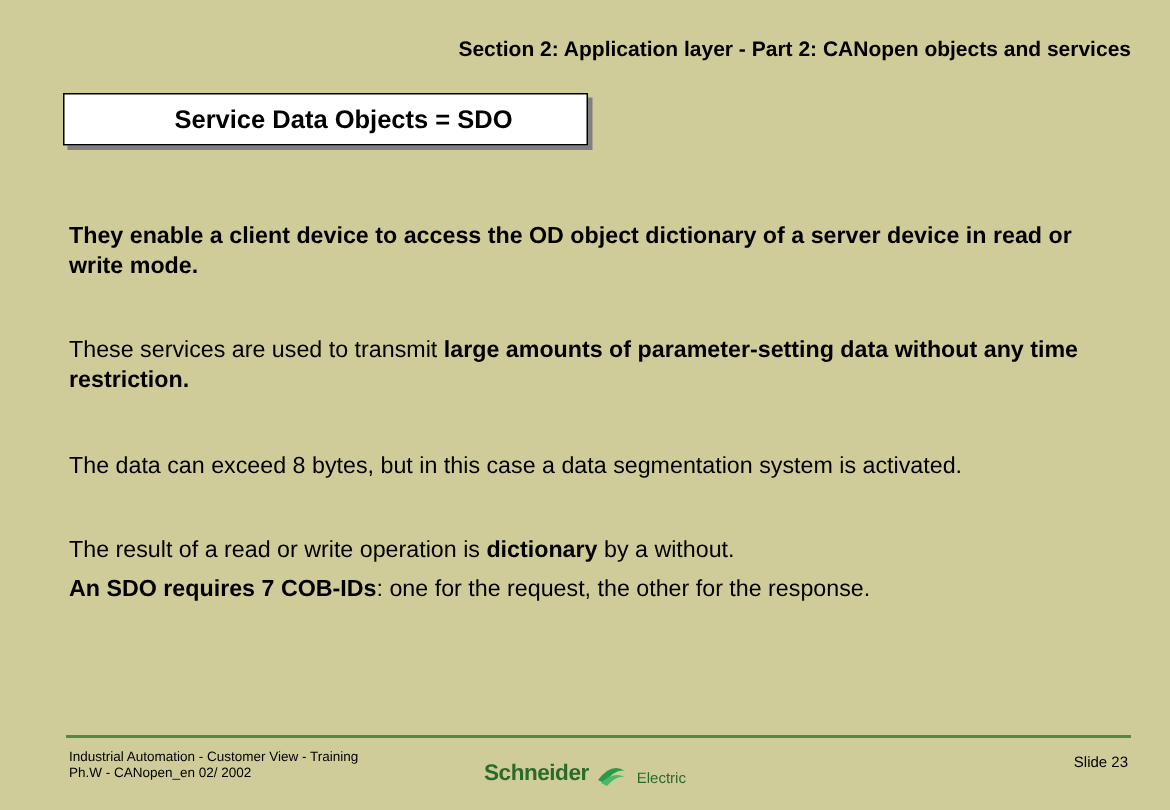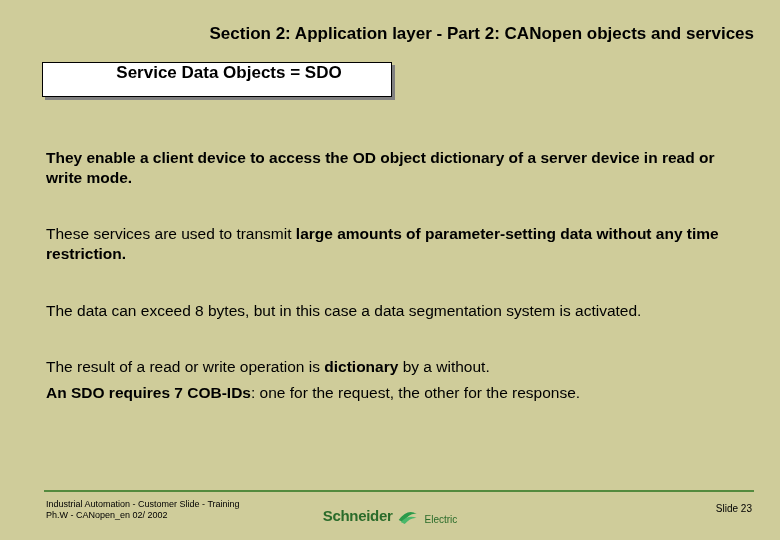--- a/index.html
+++ b/index.html
@@ -8,21 +8,21 @@
     height: 540px;
     background: #cfcc9a;
     font-family: Arial, Helvetica, sans-serif;
     position: relative;
     overflow: hidden;
   }
   .section-header {
     position: absolute;
     top: 24px;
     right: 26px;
-    font-size: 17px;
+    font-size: 14px;
     font-weight: bold;
     color: #000;
   }
   .title-box-wrap {
     position: absolute;
     top: 62px;
     left: 42px;
     width: 350px;
     height: 35px;
   }
@@ -36,21 +36,21 @@
   }
   .title-box {
     position: absolute;
     top: 0;
     left: 0;
     width: 100%;
     height: 100%;
     background: #fff;
     border: 1.5px solid #000;
     display: flex;
-    align-items: flex-start;
+    align-items: center;
     justify-content: center;
     padding-left: 24px;
   }
   .title-text {
     font-size: 17px;
     font-weight: bold;
     color: #000;
   }
   .body {
     position: absolute;
@@ -142,21 +142,21 @@
     <span>The result of a read or write operation is </span><b>dictionary</b><span> by a without.</span>
   </div>
   <div class="para">
     <b>An SDO requires 7 COB-IDs</b><span>: one for the request, the other for the response.</span>
   </div>
 </div>
 
 <div class="footer-rule"></div>
 
 <div class="footer-left">
-  <div>Industrial Automation -  Customer Slide -  Training</div>
+  <div>Industrial Automation -  Customer View -  Training</div>
   <div>Ph.W - CANopen_en  02/ 2002</div>
 </div>
 
 <div class="logo">
   <span class="logo-text">Schneider</span>
   <span class="logo-swoosh">
     <svg width="22" height="22" viewBox="0 0 22 22">
       <path d="M2 16 Q11 4 20 10 Q14 8 6 18 Z" fill="#2a9a4a"></path>
       <path d="M4 18 Q12 10 20 14 Q14 13 8 20 Z" fill="#4ab86a"></path>
     </svg>

